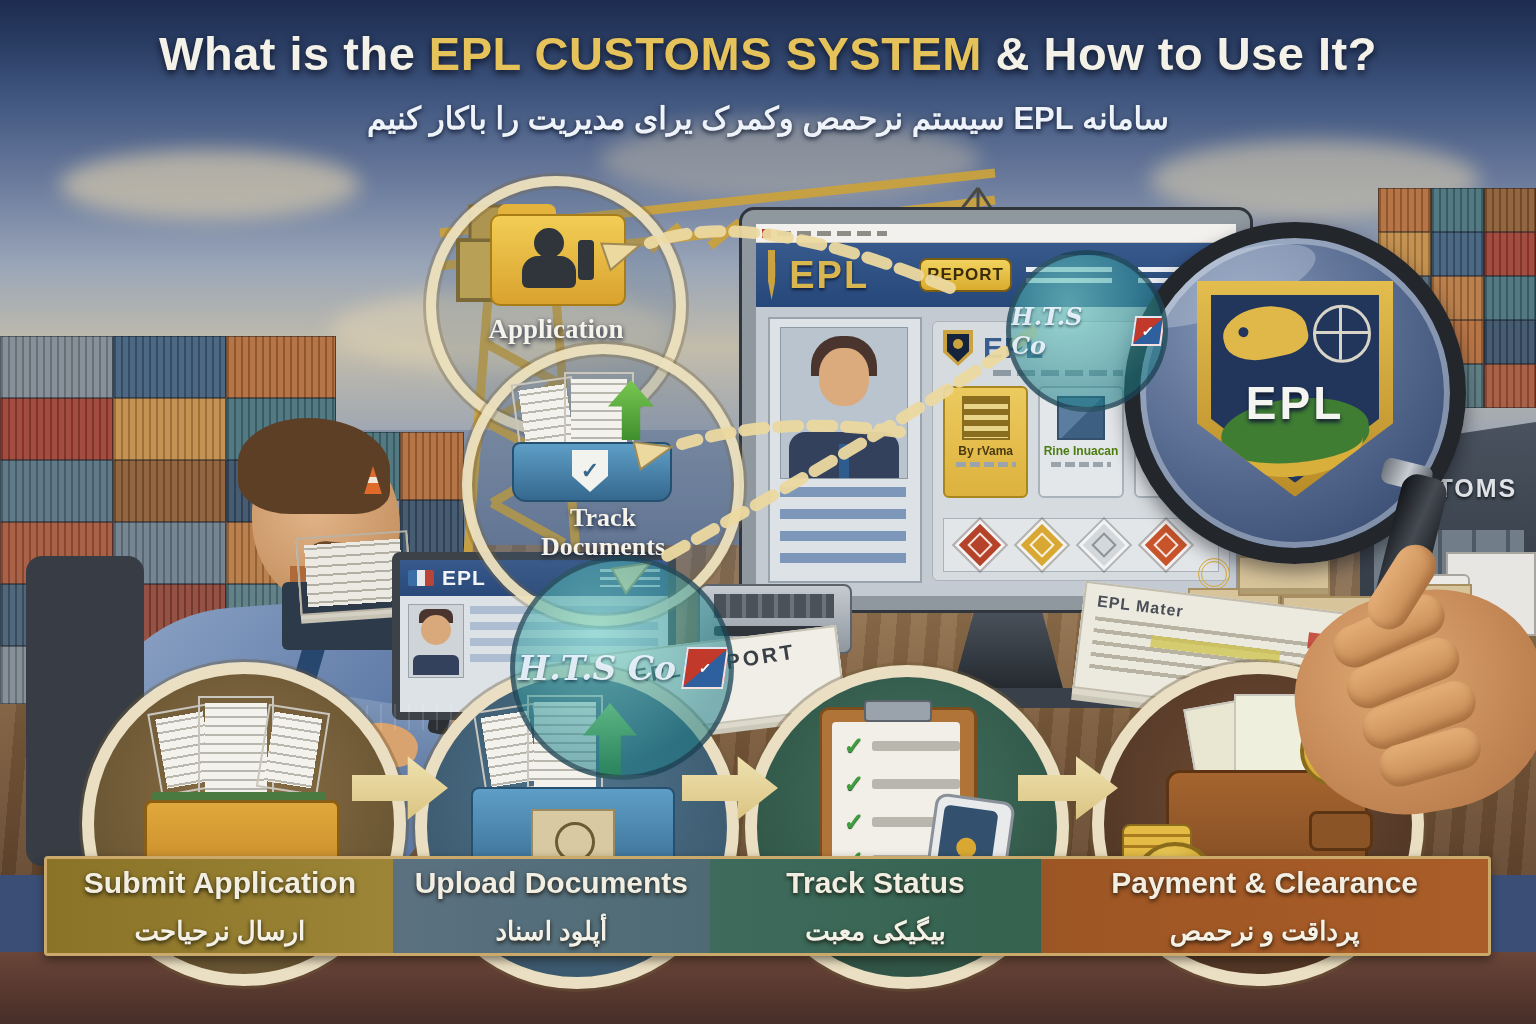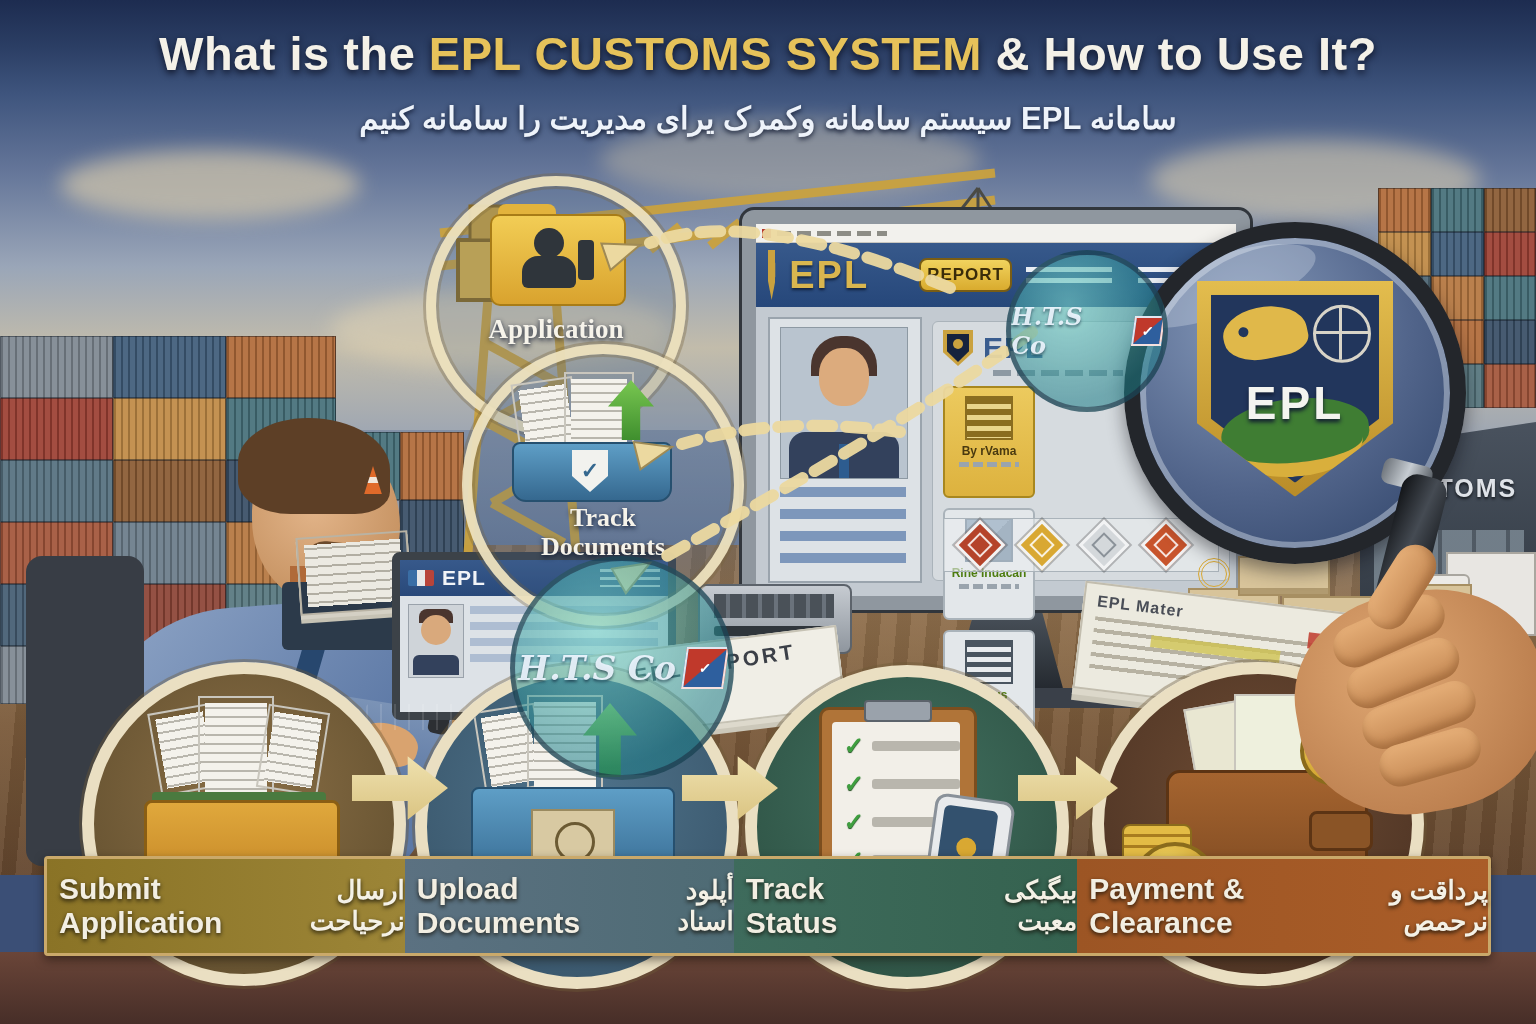--- a/index.html
+++ b/index.html
@@ -109,21 +109,21 @@
   .m-photo .h{position:absolute;left:30px;top:8px;width:66px;height:40px;background:#4a352e;border-radius:30px 30px 0 0;}
   .m-photo .f{position:absolute;left:38px;top:20px;width:50px;height:58px;background:#dcab7d;border-radius:45%;}
   .m-photo .s{position:absolute;left:8px;bottom:0;width:110px;height:46px;background:#33415c;border-radius:16px 16px 0 0;}
   .m-photo .t{position:absolute;left:58px;bottom:0;width:10px;height:34px;background:#2d5c8f;}
   .m-rows{position:absolute;left:10px;top:168px;width:126px;height:82px;
     background:repeating-linear-gradient(180deg,#7d97bb 0 10px,transparent 10px 22px);}
   .m-panel{position:absolute;left:176px;top:14px;width:296px;height:258px;background:#d6dbdf;border-radius:6px;border:1px solid #aab3ba;}
   .m-ph-row{display:flex;align-items:center;gap:10px;padding:8px 10px 0 10px;}
   .m-panel-brand{color:#3a5d8f;font-weight:bold;font-size:30px;letter-spacing:1px;}
   .m-sub{margin:4px 0 0 60px;width:130px;height:6px;background:repeating-linear-gradient(90deg,#8d99a3 0 18px,transparent 18px 24px);}
-  .tiles{display:flex;gap:10px;padding:10px;flex-direction:column;}
+  .tiles{display:flex;gap:10px;padding:10px;}
   .tile{width:88px;height:108px;border-radius:6px;border:2px solid #aab3ba;background:#e3e7ea;position:relative;text-align:center;}
   .tile.gold{background:linear-gradient(180deg,#ecca5e,#ddb23e);border-color:#a8871f;}
   .tile .ic{margin:8px auto 4px auto;width:44px;height:40px;}
   .ic-build{background:repeating-linear-gradient(180deg,#8a6d1f 0 6px,#e9d58a 6px 11px);border:2px solid #8a6d1f;}
   .ic-box{background:linear-gradient(135deg,#5a7da0 0 50%,#3d5f82 50%);border:2px solid #33516e;}
   .ic-list{background:repeating-linear-gradient(180deg,#4a5560 0 5px,#e9ecef 5px 10px);border:2px solid #4a5560;}
   .tile .lb{font-size:12px;font-weight:bold;color:#4d7c0f;}
   .tile.gold .lb{color:#4a3a10;}
   .tile .sb{margin:4px auto 0 auto;width:60px;height:5px;background:repeating-linear-gradient(90deg,#9aa4ad 0 10px,transparent 10px 14px);}
   .diam-row{position:absolute;left:10px;bottom:8px;width:276px;height:54px;background:rgba(233,236,239,.6);
@@ -211,21 +211,21 @@
     transform:skewX(-8deg);position:relative;}
   .wm .logo:after{content:"✓";position:absolute;inset:0;display:flex;align-items:center;justify-content:center;
     color:#fff;font-size:14px;font-weight:bold;}
   
   .stepc{border-radius:50%;border:12px solid #eadfc2;box-shadow:0 0 0 3px rgba(110,90,55,.4);z-index:6;overflow:hidden;}
   .fatArrow{z-index:7;background:linear-gradient(180deg,#f0e3b2,#d9c27f);
     clip-path:polygon(0 32%,58% 32%,58% 6%,100% 50%,58% 94%,58% 68%,0 68%);
     filter:drop-shadow(0 3px 2px rgba(60,45,20,.5));}
   .bands{left:44px;top:856px;width:1447px;height:100px;display:flex;z-index:8;
     border:3px solid #caa96a;border-radius:4px;box-sizing:border-box;box-shadow:0 4px 10px rgba(20,14,8,.5);}
-  .band{display:flex;flex-direction:row;align-items:center;justify-content:center;gap:16px;padding-left:12px;}
+  .band{display:flex;flex-direction:column;align-items:center;justify-content:center;gap:16px;}
   .band .en{font-size:30px;font-weight:bold;color:#f2eee2;text-shadow:0 2px 4px rgba(20,16,8,.85);}
   .band .fa{font-size:26px;font-weight:bold;color:#f4f1e6;direction:rtl;text-shadow:0 2px 4px rgba(20,16,8,.85);}
   .clip{position:absolute;}
   .chkrow{display:flex;align-items:center;gap:8px;margin:10px 0 0 12px;}
   .chkrow .ck{color:#3f9f3f;font-size:24px;font-weight:bold;text-shadow:0 1px 1px #1d4d1d;}
   .chkrow .bar{width:88px;height:10px;background:#b9b6ad;border-radius:3px;}
   .coin{border-radius:50%;background:radial-gradient(circle at 38% 32%,#f4d968,#ce9f2b 75%);
     border:4px solid #8a6b1c;display:flex;align-items:center;justify-content:center;
     color:#7c5e12;font-weight:bold;z-index:2;}
   .coinstack{background:repeating-linear-gradient(180deg,#e3bb45 0 8px,#a87c1f 8px 11px);
@@ -606,15 +606,15 @@
     </div>
     <div class="band" style="flex:1;background:linear-gradient(90deg,#9c5524,#aa5d28);">
       <div class="en">Payment &amp; Clearance</div>
       <div class="fa">پرداقت و نرحمص</div>
     </div>
   </div>
 
   <div class="abs title">
     <span>What is the </span><span class="gold">EPL CUSTOMS SYSTEM</span><span> &amp; How to Use It?</span>
   </div>
-  <div class="abs subtitle">سامانه EPL سیستم سامانه وکمرک یرای مدیریت را سامانه کنیم</div>
+  <div class="abs subtitle">سامانه EPL سیستم نرحمص وکمرک یرای مدیریت را باکار کنیم</div>
 
 </div>
 
 </body></html>

